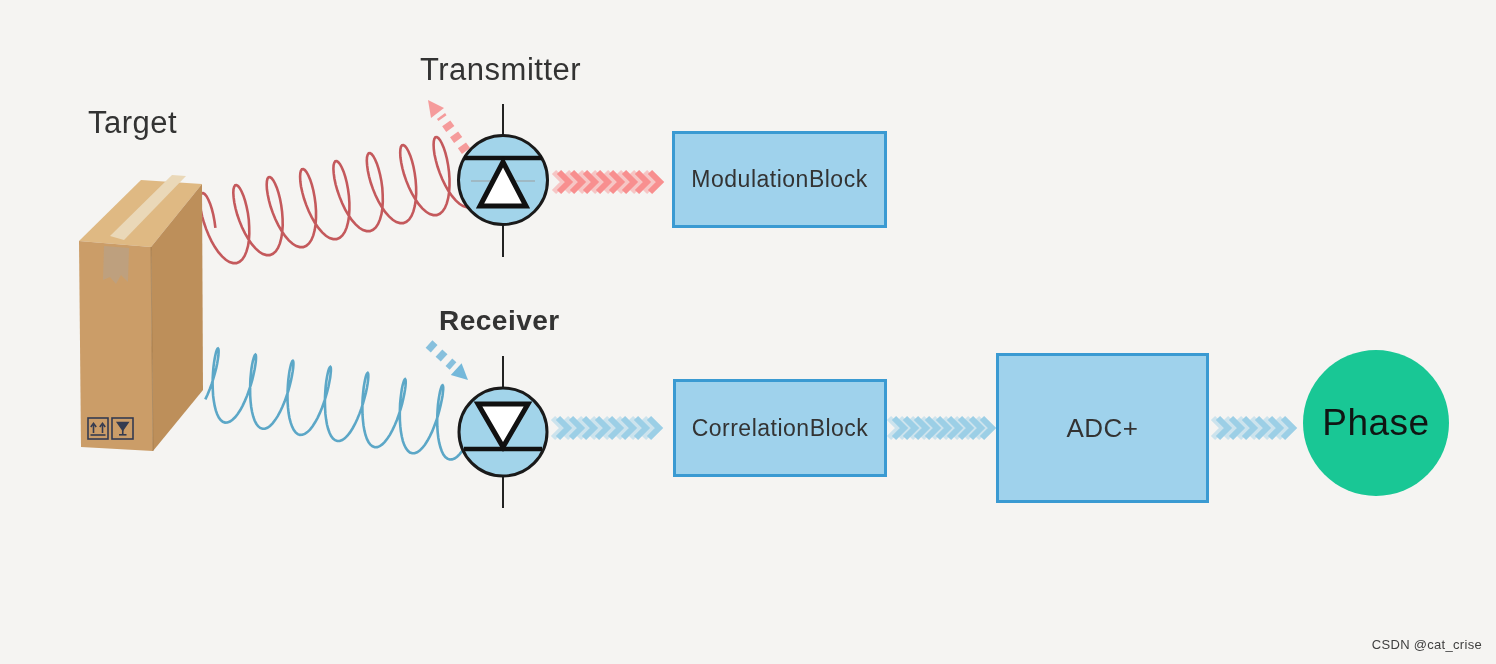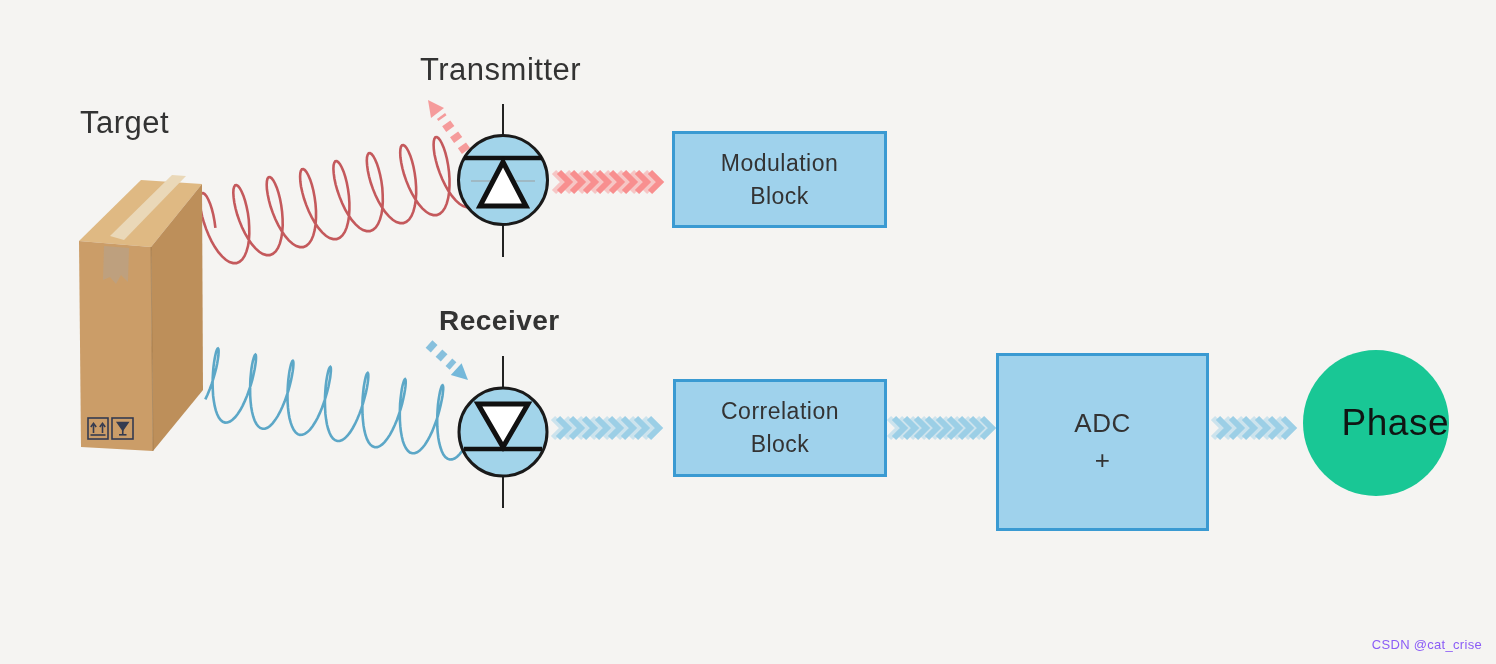--- a/index.html
+++ b/index.html
@@ -7,41 +7,41 @@
     width:1496px;height:664px;overflow:hidden;
     font-family:"Liberation Sans",sans-serif;
     background:var(--background,#f5f4f2);
   }
   .stage{position:relative;width:1496px;height:664px;background:var(--background,#f5f4f2);}
   .stage > svg{position:absolute;left:0;top:0;}
   .lbl{
     position:absolute;color:var(--text,#333);font-size:31px;letter-spacing:.5px;
     white-space:nowrap;
   }
-  .lbl.target{left:80px;top:105px;}
+  .lbl.target{left:88px;top:105px;}
   .lbl.transmitter{left:420px;top:52px;}
   .lbl.receiver{left:439px;top:305px;font-size:28px;font-weight:bold;}
   .block{
     position:absolute;box-sizing:border-box;
     background:var(--block-fill,#9fd2ec);
     border:3.5px solid var(--block-border,#3a9ad2);
-    display:flex;flex-direction:column;align-items:center;justify-content:center;
+    display:flex;flex-direction:row;align-items:center;justify-content:center;
     color:var(--text,#333);text-align:center;letter-spacing:.5px;
   }
   .block.modulation{left:672px;top:131px;width:215px;height:97px;font-size:23px;line-height:33px;}
   .block.correlation{left:673px;top:379px;width:214px;height:98px;font-size:23px;line-height:33px;}
-  .block.adc{left:996px;top:353px;width:213px;height:178px;font-size:26px;line-height:37px;}
+  .block.adc{left:996px;top:353px;width:213px;height:150px;font-size:26px;line-height:37px;}
   .phase-node{
     position:absolute;left:1303px;top:350px;width:146px;height:146px;border-radius:50%;
     background:var(--phase-fill,#19c795);
-    display:flex;align-items:center;justify-content:flex-end;
+    display:flex;align-items:center;justify-content:center;
     font-size:37px;color:#101513;letter-spacing:.5px;
   }
   .watermark{
-    position:absolute;right:14px;top:637px;font-size:13px;color:#8b5cf6;letter-spacing:.3px;
+    position:absolute;right:14px;top:637px;font-size:13px;color:#404040;letter-spacing:.3px;
   }
 </style>
 </head>
 <body>
 
 <div class="stage">
 
   <svg width="1496" height="664" viewBox="0 0 1496 664">
 
     <path fill="none" style="stroke:var(--tx-signal)" stroke-width="2.6" d="M215.4 227.9L214.5 221.1L213.3 214.7L211.8 208.9L210.1 203.7L208.3 199.5L206.5 196.2L204.7 194.1L203.2 193.1L201.8 193.3L200.8 194.7L200.1 197.2L199.9 200.8L200.2 205.2L200.9 210.5L202.1 216.3L203.9 222.5L206.1 228.9L208.7 235.3L211.6 241.4L214.9 247.1L218.4 252.2L222.1 256.4L225.8 259.8L229.5 262.0L233.1 263.1L236.5 263.1L239.5 261.8L242.3 259.4L244.6 255.9L246.5 251.4L248.0 246.1L248.9 240.1L249.3 233.6L249.2 226.8L248.8 219.9L247.9 213.1L246.6 206.7L245.1 200.9L243.4 195.7L241.6 191.5L239.8 188.2L238.1 186.1L236.5 185.1L235.2 185.3L234.2 186.7L233.5 189.2L233.3 192.8L233.6 197.2L234.3 202.5L235.5 208.3L237.2 214.5L239.4 220.9L242.0 227.3L245.0 233.4L248.3 239.1L251.8 244.2L255.5 248.4L259.2 251.8L262.9 254.0L266.5 255.1L269.8 255.1L272.9 253.8L275.7 251.4L278.0 247.9L279.9 243.4L281.3 238.1L282.2 232.1L282.7 225.6L282.6 218.8L282.1 211.9L281.2 205.1L280.0 198.7L278.5 192.9L276.8 187.7L275.0 183.5L273.2 180.2L271.5 178.1L269.9 177.1L268.6 177.3L267.5 178.7L266.9 181.2L266.7 184.8L266.9 189.2L267.7 194.5L268.9 200.3L270.6 206.5L272.8 212.9L275.4 219.3L278.4 225.4L281.7 231.1L285.2 236.2L288.8 240.4L292.6 243.8L296.3 246.0L299.8 247.1L303.2 247.1L306.3 245.8L309.0 243.4L311.4 239.9L313.3 235.4L314.7 230.1L315.6 224.1L316.0 217.6L316.0 210.8L315.5 203.9L314.6 197.1L313.4 190.7L311.9 184.9L310.2 179.7L308.4 175.5L306.6 172.2L304.9 170.1L303.3 169.1L301.9 169.3L300.9 170.7L300.3 173.2L300.1 176.8L300.3 181.2L301.0 186.5L302.3 192.3L304.0 198.5L306.2 204.9L308.8 211.3L311.8 217.4L315.0 223.1L318.6 228.2L322.2 232.4L325.9 235.8L329.6 238.0L333.2 239.1L336.6 239.1L339.7 237.8L342.4 235.4L344.8 231.9L346.7 227.4L348.1 222.1L349.0 216.1L349.4 209.6L349.4 202.8L348.9 195.9L348.0 189.1L346.8 182.7L345.3 176.9L343.6 171.7L341.8 167.5L340.0 164.2L338.2 162.1L336.7 161.1L335.3 161.3L334.3 162.7L333.6 165.2L333.4 168.8L333.7 173.2L334.4 178.5L335.6 184.3L337.4 190.5L339.6 196.9L342.2 203.3L345.1 209.4L348.4 215.1L351.9 220.2L355.6 224.4L359.3 227.8L363.0 230.0L366.6 231.1L370.0 231.1L373.0 229.8L375.8 227.4L378.1 223.9L380.0 219.4L381.5 214.1L382.4 208.1L382.8 201.6L382.7 194.8L382.3 187.9L381.4 181.1L380.1 174.7L378.6 168.9L376.9 163.7L375.1 159.5L373.3 156.2L371.6 154.1L370.0 153.1L368.7 153.3L367.7 154.7L367.0 157.2L366.8 160.8L367.1 165.2L367.8 170.5L369.0 176.3L370.7 182.5L372.9 188.9L375.5 195.3L378.5 201.4L381.8 207.1L385.3 212.2L389.0 216.4L392.7 219.8L396.4 222.0L400.0 223.1L403.3 223.1L406.4 221.8L409.2 219.4L411.5 215.9L413.4 211.4L414.8 206.1L415.7 200.1L416.2 193.6L416.1 186.8L415.6 179.9L414.7 173.1L413.5 166.7L412.0 160.9L410.3 155.7L408.5 151.5L406.7 148.2L405.0 146.1L403.4 145.1L402.1 145.3L401.0 146.7L400.4 149.2L400.2 152.8L400.4 157.2L401.2 162.5L402.4 168.3L404.1 174.5L406.3 180.9L408.9 187.3L411.9 193.4L415.2 199.1L418.7 204.2L422.3 208.4L426.1 211.8L429.8 214.0L433.3 215.1L436.7 215.1L439.8 213.8L442.5 211.4L444.9 207.9L446.8 203.4L448.2 198.1L449.1 192.1L449.5 185.6L449.5 178.8L449.0 171.9L448.1 165.1L446.9 158.7L445.4 152.9L443.7 147.7L441.9 143.5L440.1 140.2L438.4 138.1L436.8 137.1L435.4 137.3L434.4 138.7L433.8 141.2L433.6 144.8L433.8 149.2L434.5 154.5L435.8 160.3L437.5 166.5L439.7 172.9L442.3 179.3L445.3 185.4L448.5 191.1L452.1 196.2L455.7 200.4L459.4 203.8L463.1 206.0L466.7 207.1L470.1 207.1L473.2 205.8L475.9 203.4L478.3 199.9L480.2 195.4L481.6 190.1L482.5 184.1L482.9 177.6L482.9 170.8L482.4 163.9"></path>

